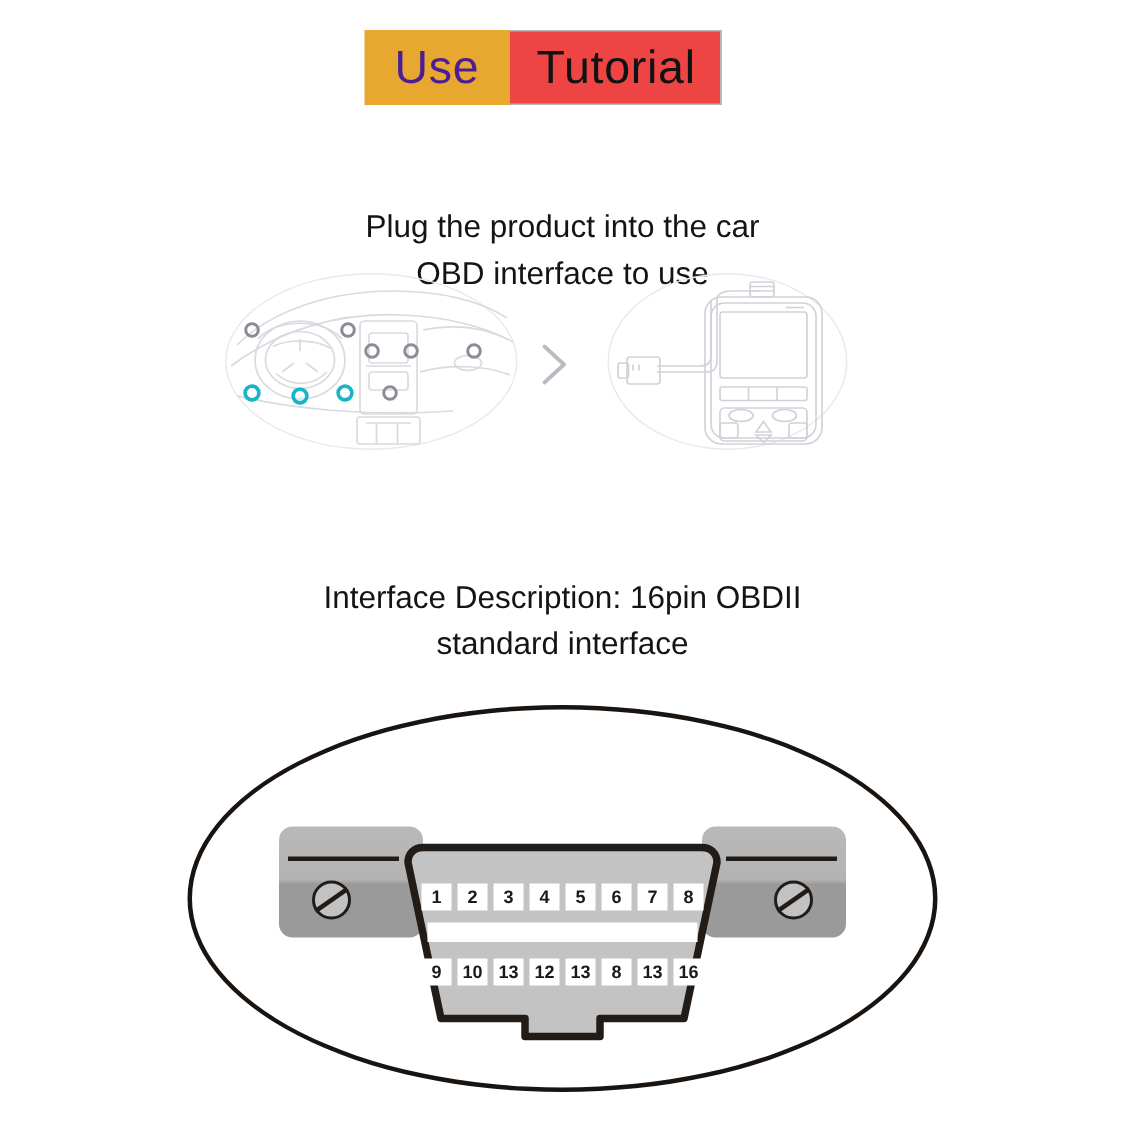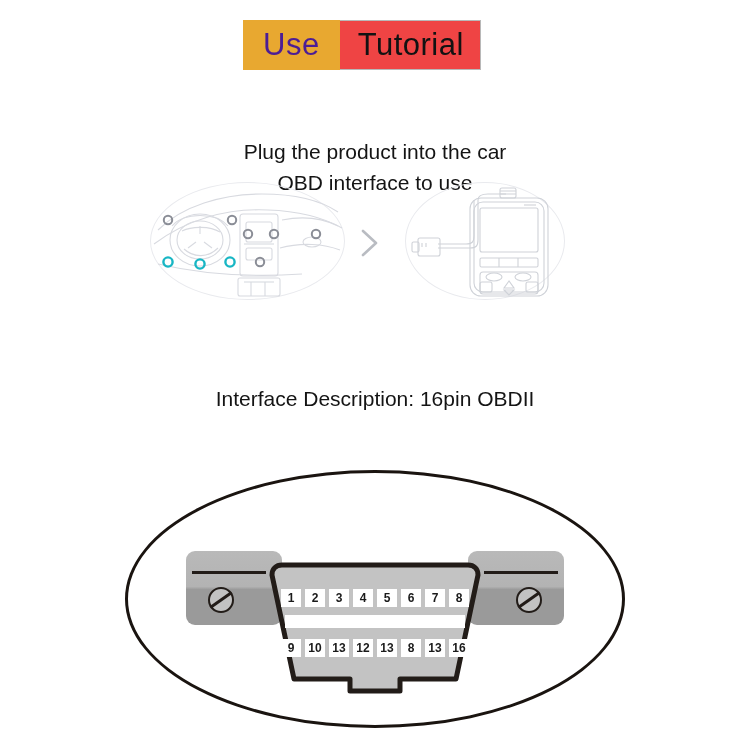--- a/index.html
+++ b/index.html
@@ -301,20 +301,21 @@
       <rect x="70" y="96" width="12" height="10" rx="2"></rect>
       <rect x="116" y="96" width="12" height="10" rx="2"></rect>
       <path d="M99 95 L94 102 L104 102 Z"></path>
       <path d="M99 109 L94 104 L104 104 Z"></path>
     </g>
   </svg>
 </div>
 
 <div class="caption" id="caption-mid">
   <span class="caption-line">Interface Description: 16pin OBDII</span>
+  <span class="caption-line">standard interface</span>
 </div>
 
 <div id="obd-figure">
 
   <div id="obd-ellipse"></div>
 
   <div id="connector-wrap">
 
     <div class="flange" id="flange-left">
       <div class="flange-slot"></div>

